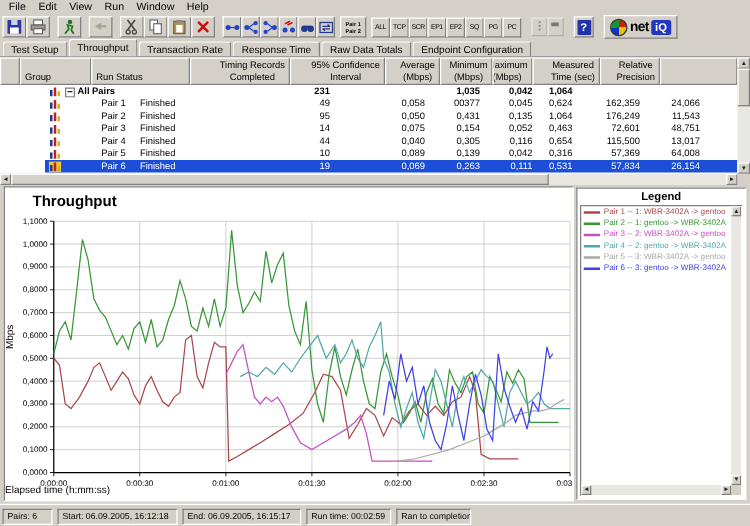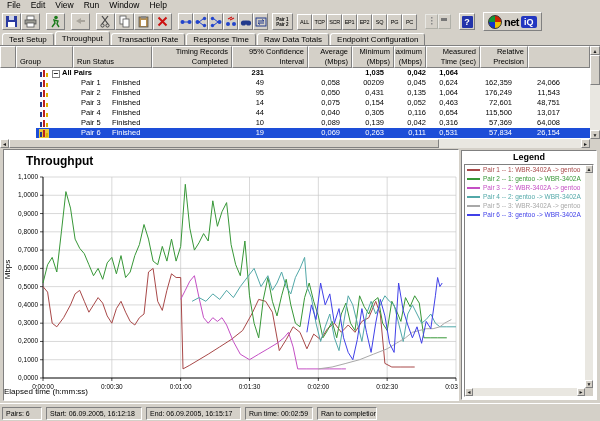--- a/index.html
+++ b/index.html
@@ -33,21 +33,21 @@
        border:1px solid #808080;border-bottom:none;border-top-color:#fff;border-left-color:#fff;
        border-radius:3px 3px 0 0;margin-right:1px;white-space:nowrap;}
   .tab.active{height:14px;line-height:13px;font-size:8px;position:relative;z-index:2;}
   
   .table-wrap{position:absolute;top:45px;left:0;width:600px;height:103px;background:#fff;
               border-top:1px solid #808080;box-sizing:border-box;}
   .thead{position:absolute;top:0;left:0;right:10px;height:22px;display:flex;}
   .th{box-sizing:border-box;background:#d4d0c8;border:1px solid;border-color:#fff #808080 #808080 #fff;
       font-size:7.5px;line-height:1.25;padding:1px 3px;white-space:pre-line;display:flex;flex-direction:column;
       justify-content:flex-end;overflow:hidden;flex:none;}
-  .th.num{text-align:right;align-items:flex-end;}
+  .th.num{text-align:center;align-items:flex-end;}
   .tbody{position:absolute;top:22px;left:0;right:10px;bottom:9px;background:#fff;overflow:hidden;}
   .row{display:flex;height:10px;font-size:7.5px;line-height:10px;white-space:nowrap;margin-left:36px;}
   .row .cell{box-sizing:border-box;flex:none;overflow:hidden;}
   .c-icon{width:16px;display:flex;align-items:center;justify-content:center;}
   .c-group{width:57px;}
   .c-status{width:79px;padding-left:3px;}
   .c-num{text-align:right;padding-right:4px;}
   .c-records{width:80px;}
   .c-conf{width:76px;}
   .c-avg{width:44px;}
@@ -334,21 +334,21 @@
             <svg width="10" height="9">
               <rect x="1" y="3" width="2" height="5" fill="#223a8c"></rect>
               <rect x="4" y="1" width="2" height="7" fill="#bb2222"></rect>
               <rect x="7" y="4" width="2" height="4" fill="#e0b000"></rect>
             </svg>
           </span>
         <span class="cell c-group"><span class="indent"></span><span>Pair 1</span></span>
         <span class="cell c-status">Finished</span>
         <span class="cell c-records c-num">49</span>
         <span class="cell c-conf c-num">0,058</span>
-        <span class="cell c-avg c-num">00209</span>
+        <span class="cell c-avg c-num">00377</span>
         <span class="cell c-min c-num">0,045</span>
         <span class="cell c-max c-num">0,624</span>
         <span class="cell c-time c-num">162,359</span>
         <span class="cell c-prec c-num">24,066</span>
       </div>
       <div class="row">
         <span class="cell c-icon">
             <svg width="10" height="9">
               <rect x="1" y="3" width="2" height="5" fill="#223a8c"></rect>
               <rect x="4" y="1" width="2" height="7" fill="#bb2222"></rect>

